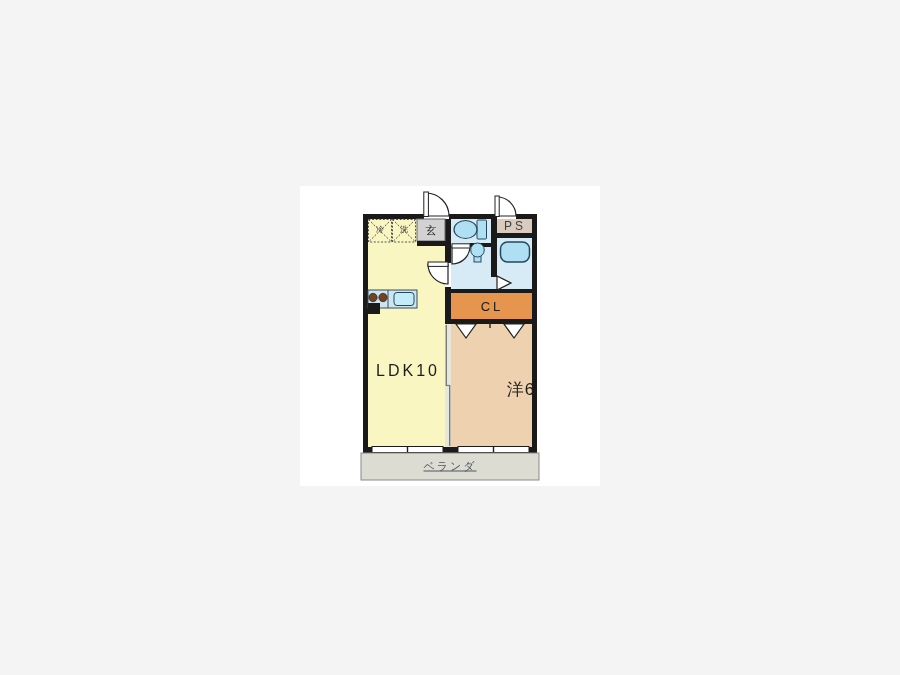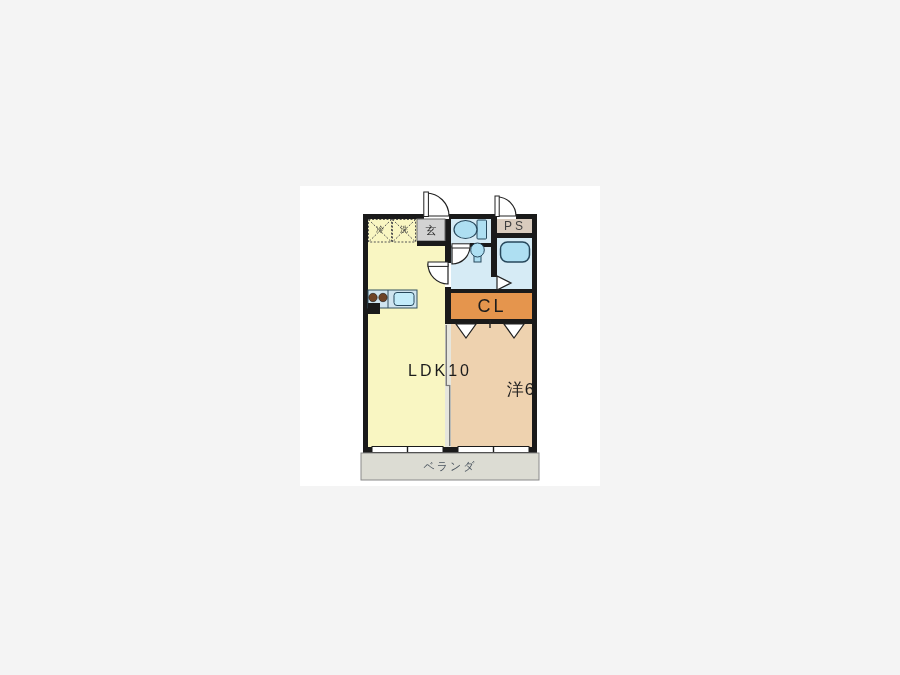--- a/index.html
+++ b/index.html
@@ -11,23 +11,23 @@
   .photo{
     position:absolute;left:300px;top:186px;width:300px;height:300px;
     background:#ffffff;
   }
   .photo svg{position:absolute;left:0;top:0;}
   .lbl{
     position:absolute;transform:translate(-50%,-50%);
     white-space:nowrap;color:#1c1c1c;line-height:1;
     font-family:"Liberation Sans",sans-serif;
   }
-  .lbl-ldk{font-size:16px;letter-spacing:3px;margin-left:32px;}
+  .lbl-ldk{font-size:16px;letter-spacing:3px;}
   .lbl-western{font-size:17px;letter-spacing:1px;margin-left:28px;}
-  .lbl-cl{font-size:18px;letter-spacing:3px;}
+  .lbl-cl{font-size:13px;letter-spacing:3px;}
   .lbl-ps{font-size:12px;letter-spacing:3px;color:#3f3f3f;}
   .lbl-genkan{font-size:11px;color:#222;}
   .lbl-balcony{font-size:11px;letter-spacing:2px;color:#4c5660;}
   .lbl-tiny{font-size:8px;color:#333;}
 </style>
 </head>
 <body>
 
 <div class="canvas">
   <div class="photo">
@@ -130,18 +130,18 @@
       </g>
 
       <rect x="61" y="267" width="178" height="27" fill="#dcdcd3" stroke="#8a8a8a" stroke-width="1"></rect>
     </svg>
 
     <div class="lbl lbl-ldk" style="left:108px;top:185px;">LDK10</div>
     <div class="lbl lbl-western" style="left:193px;top:203px;">洋6</div>
     <div class="lbl lbl-cl" style="left:192px;top:120px;">CL</div>
     <div class="lbl lbl-ps" style="left:215px;top:40px;">PS</div>
     <div class="lbl lbl-genkan" style="left:131px;top:44px;">玄</div>
-    <div class="lbl lbl-balcony" style="left:150px;top:280px;">ベランダ</div>
+    <div class="lbl lbl-balcony" style="left:150px;top:280px;text-decoration:underline;">ベランダ</div>
     <div class="lbl lbl-tiny" style="left:80px;top:44px;">冷</div>
     <div class="lbl lbl-tiny" style="left:104px;top:44px;">洗</div>
 
   </div>
 </div>
 
 </body></html>

